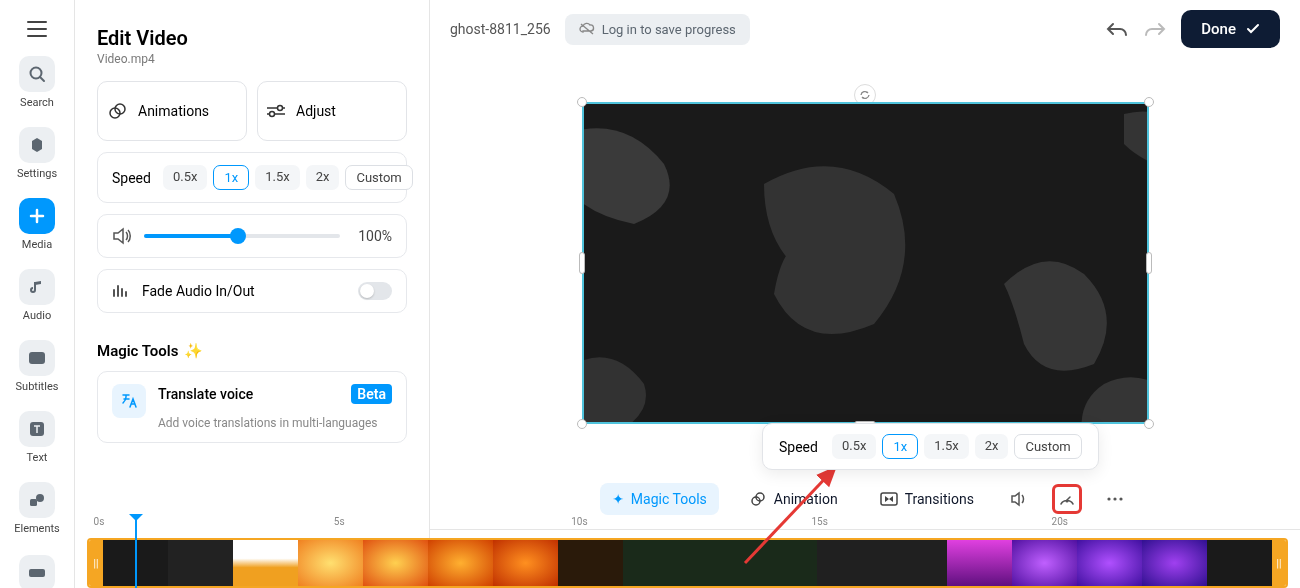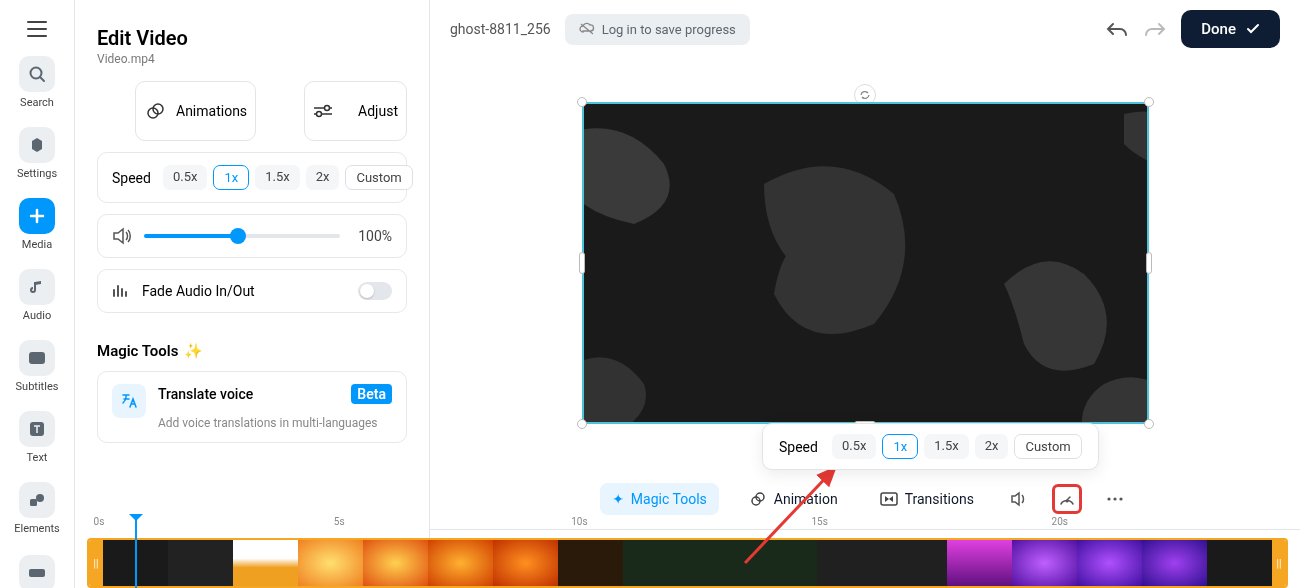--- a/index.html
+++ b/index.html
@@ -7,21 +7,21 @@
 .sidebar { width: 75px; border-right: 1px solid #e5e5e5; display: flex; flex-direction: column; align-items: center; padding-top: 14px; gap: 2px; }
 .menu-toggle { padding: 6px; cursor: pointer; margin-bottom: 2px; }
 .sb-item { display: flex; flex-direction: column; align-items: center; gap: 4px; padding: 8px 4px; cursor: pointer; width: 100%; }
 .sb-icon { width: 36px; height: 36px; border-radius: 10px; background: #ECEFF2; display: flex; align-items: center; justify-content: center; color: #5c6670; }
 .sb-item.active .sb-icon { background: #0098FD; color: #fff; }
 .sb-label { font-size: 11px; color: #444; }
 .edit-panel { width: 355px; border-right: 1px solid #e5e5e5; padding: 26px 22px; display: flex; flex-direction: column; gap: 11px; }
 .ep-title { font-size: 20px; font-weight: 600; }
 .ep-sub { font-size: 12px; color: #7a7a7a; margin-top: 2px; margin-bottom: 4px; }
 .ep-row { display: flex; gap: 10px; }
-.ep-btn { flex: 1; border: 1px solid #e2e4e8; border-radius: 10px; padding: 20px 8px; display: flex; align-items: center; justify-content: space-between; gap: 10px; font-size: 14px; cursor: pointer; background: #fff; margin-left: 38px; }
+.ep-btn { flex: 1; border: 1px solid #e2e4e8; border-radius: 10px; padding: 20px 8px; display: flex; align-items: center; justify-content: flex-start; gap: 10px; font-size: 14px; cursor: pointer; background: #fff; }
 .ep-card { border: 1px solid #e6e8ec; border-radius: 10px; padding: 12px 14px; display: flex; align-items: center; gap: 12px; }
 .ep-card-label { font-size: 14px; flex: 1; }
 .chips { display: flex; gap: 6px; }
 .chip { border: 1px solid #dcdfe4; border-radius: 7px; padding: 4px 10px; font-size: 13px; cursor: pointer; background: #fff; color: #444; }
 .chip.active { border-color: #0098FD; color: #0098FD; }
 .chip.light { background: #f4f6f8; border: none; }
 .slider-row { display: flex; align-items: center; gap: 6px; }
 .slider { flex: 1; height: 4px; background: #e3e6ea; border-radius: 2px; position: relative; }
 .slider-fill { position: absolute; height: 100%; background: #0098FD; border-radius: 2px; }
 .slider-thumb { position: absolute; width: 16px; height: 16px; border-radius: 50%; background: #0098FD; top: 50%; transform: translate(-50%,-50%); }

